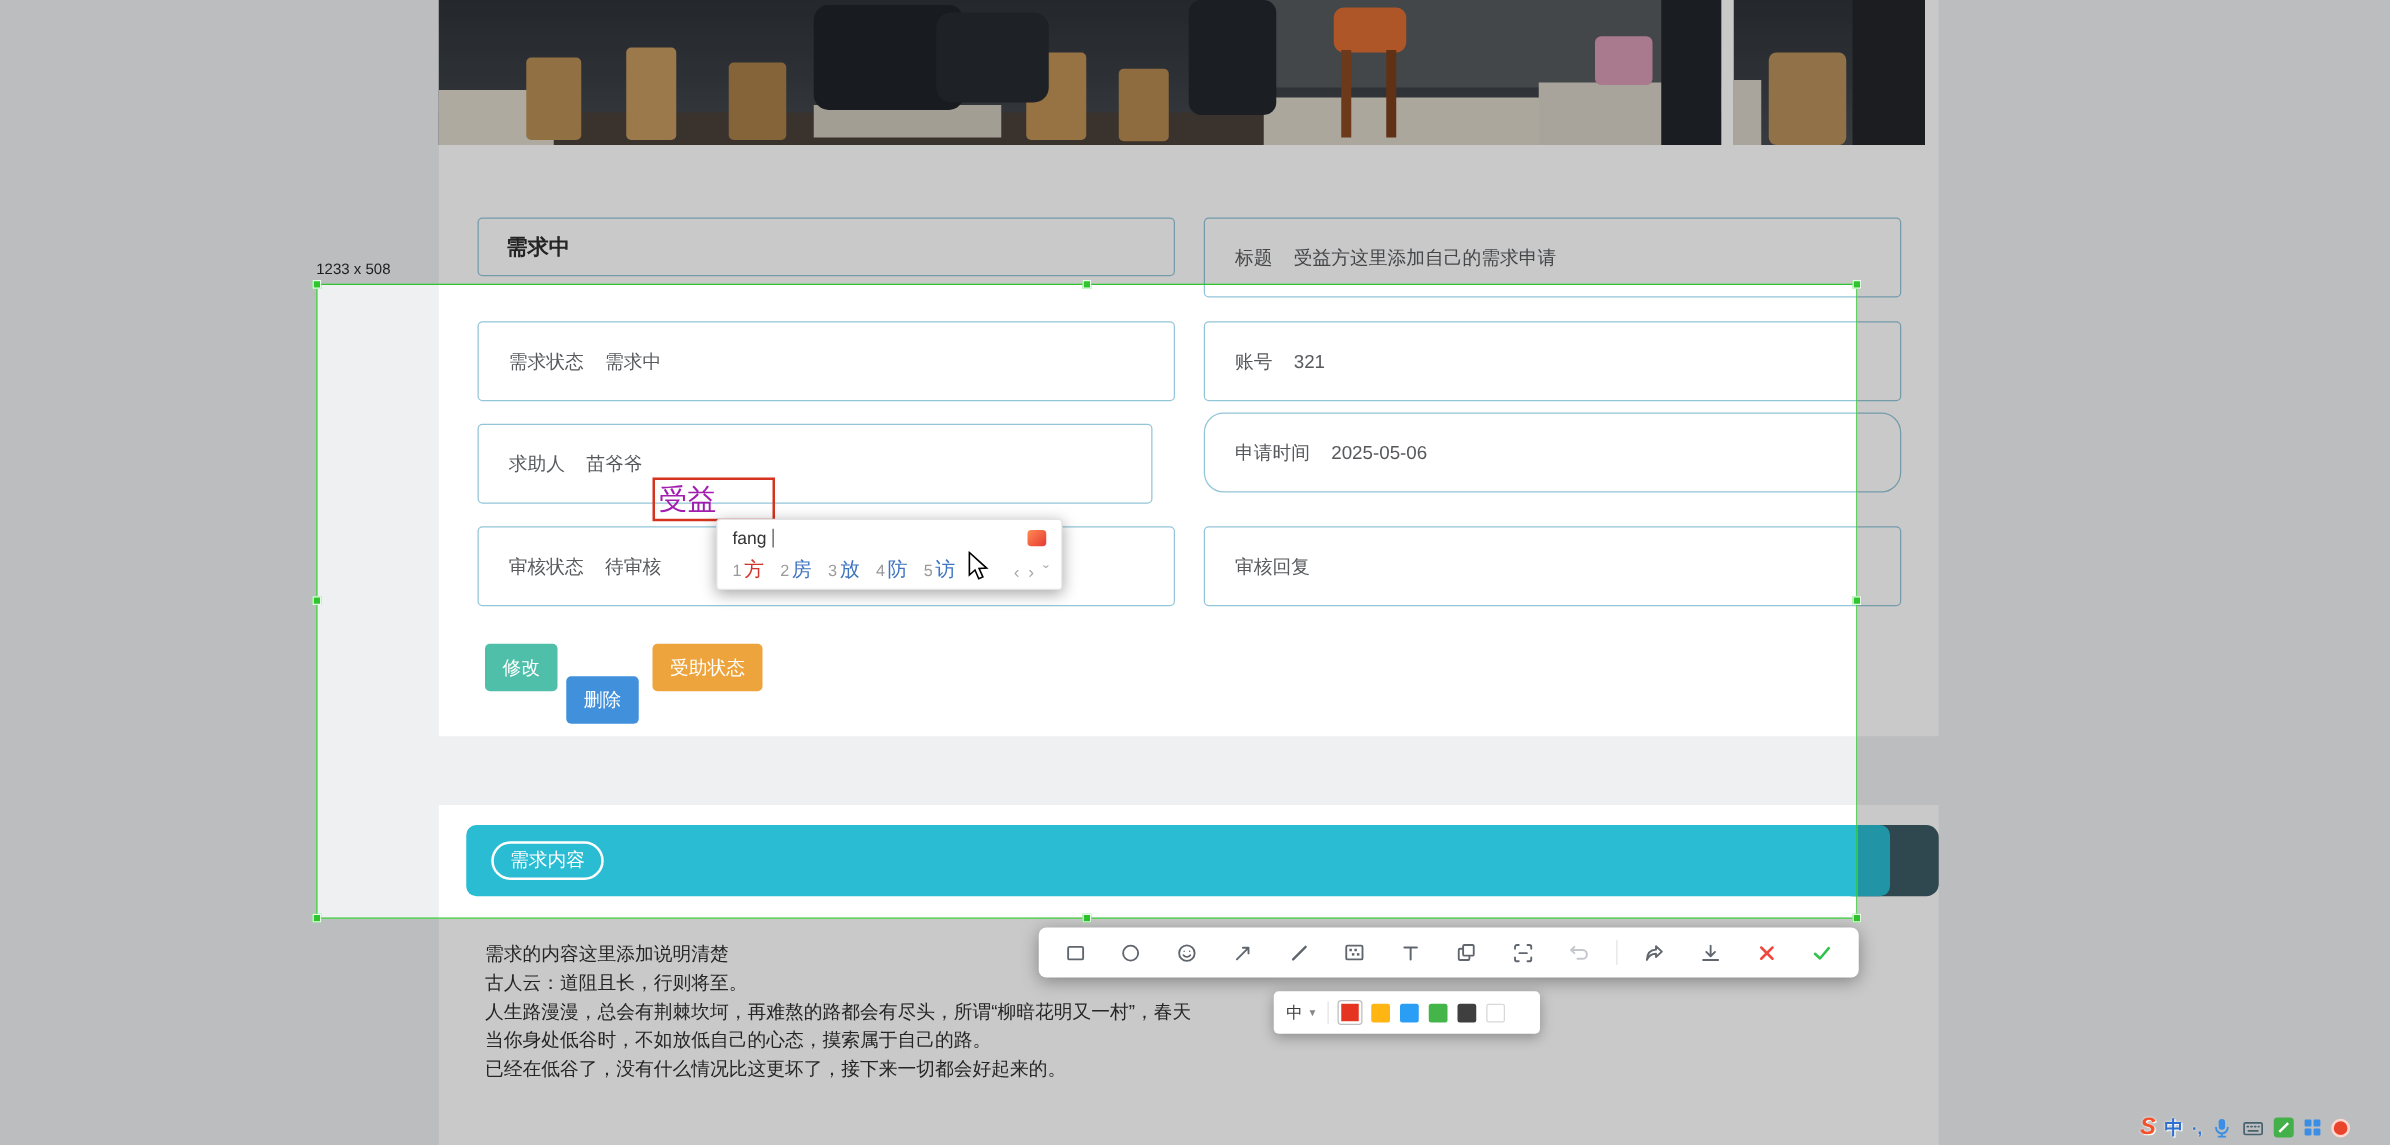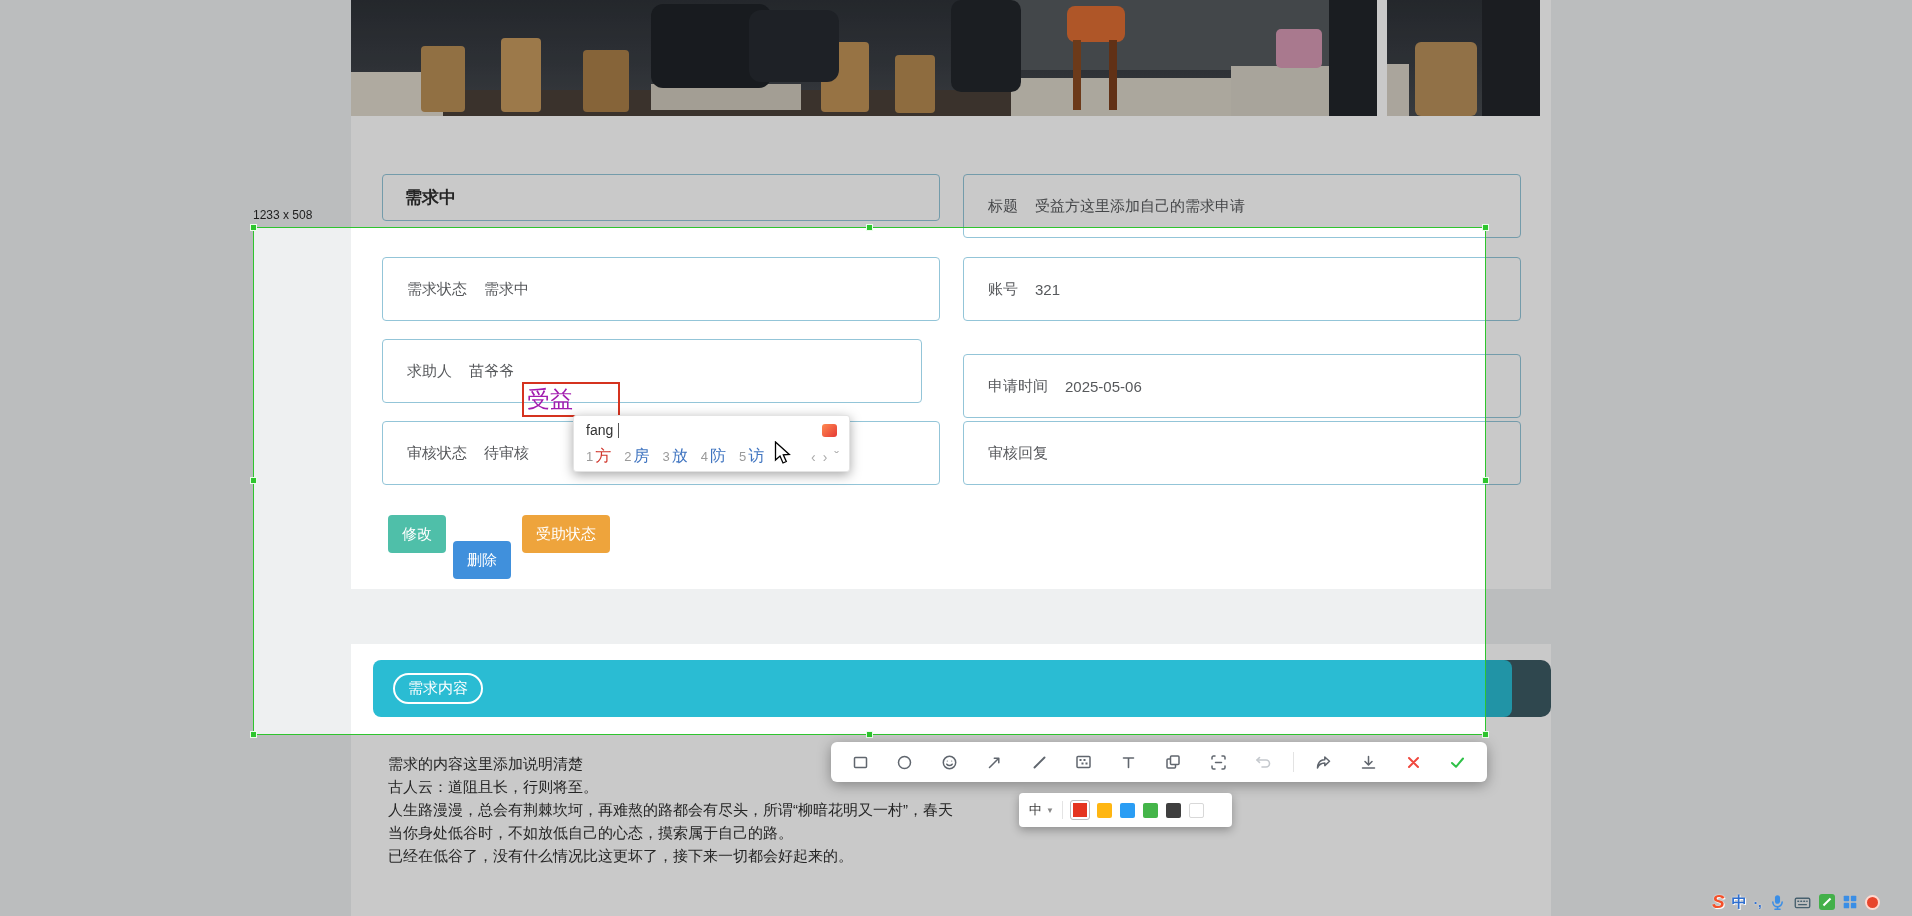--- a/index.html
+++ b/index.html
@@ -19,21 +19,21 @@
   .ps { position:absolute; }
 
   
   .fbox { position:absolute; background:#fff; border:1px solid #93c5d8; border-radius:4px;
           display:flex; align-items:center; gap:17px; padding-left:24px; font-size:15px; color:#57595c; }
   #box-header { left:382px; top:174px; width:558px; height:47px; font-size:17px; font-weight:bold; color:#2e2e2e; padding-left:22px; }
   #box-title { left:963px; top:174px; width:558px; height:64px; }
   #box-demand-status { left:382px; top:257px; width:558px; height:64px; }
   #box-account { left:963px; top:257px; width:558px; height:64px; }
   #box-helper { left:382px; top:339px; width:540px; height:64px; }
-  #box-apply-time { left:963px; top:354px; width:558px; height:64px; }
+  #box-apply-time { left:963px; top:330px; width:558px; height:64px;border-radius:16px; }
   #box-review-status { left:382px; top:421px; width:558px; height:64px; }
   #box-review-reply { left:963px; top:421px; width:558px; height:64px; }
 
   .btn { position:absolute; top:515px; height:38px; border:none; border-radius:4px; color:#fff; font-size:15px;
          padding:0 14px; font-family:inherit; cursor:pointer; }
   #btn-modify { left:388px; }
   #btn-delete { left:453px; }
   #btn-aid    { left:522px; }
 
   #banner-dark { position:absolute; left:1472px; top:660px; width:79px; height:57px; background:#3c5a64; border-radius:10px; }

